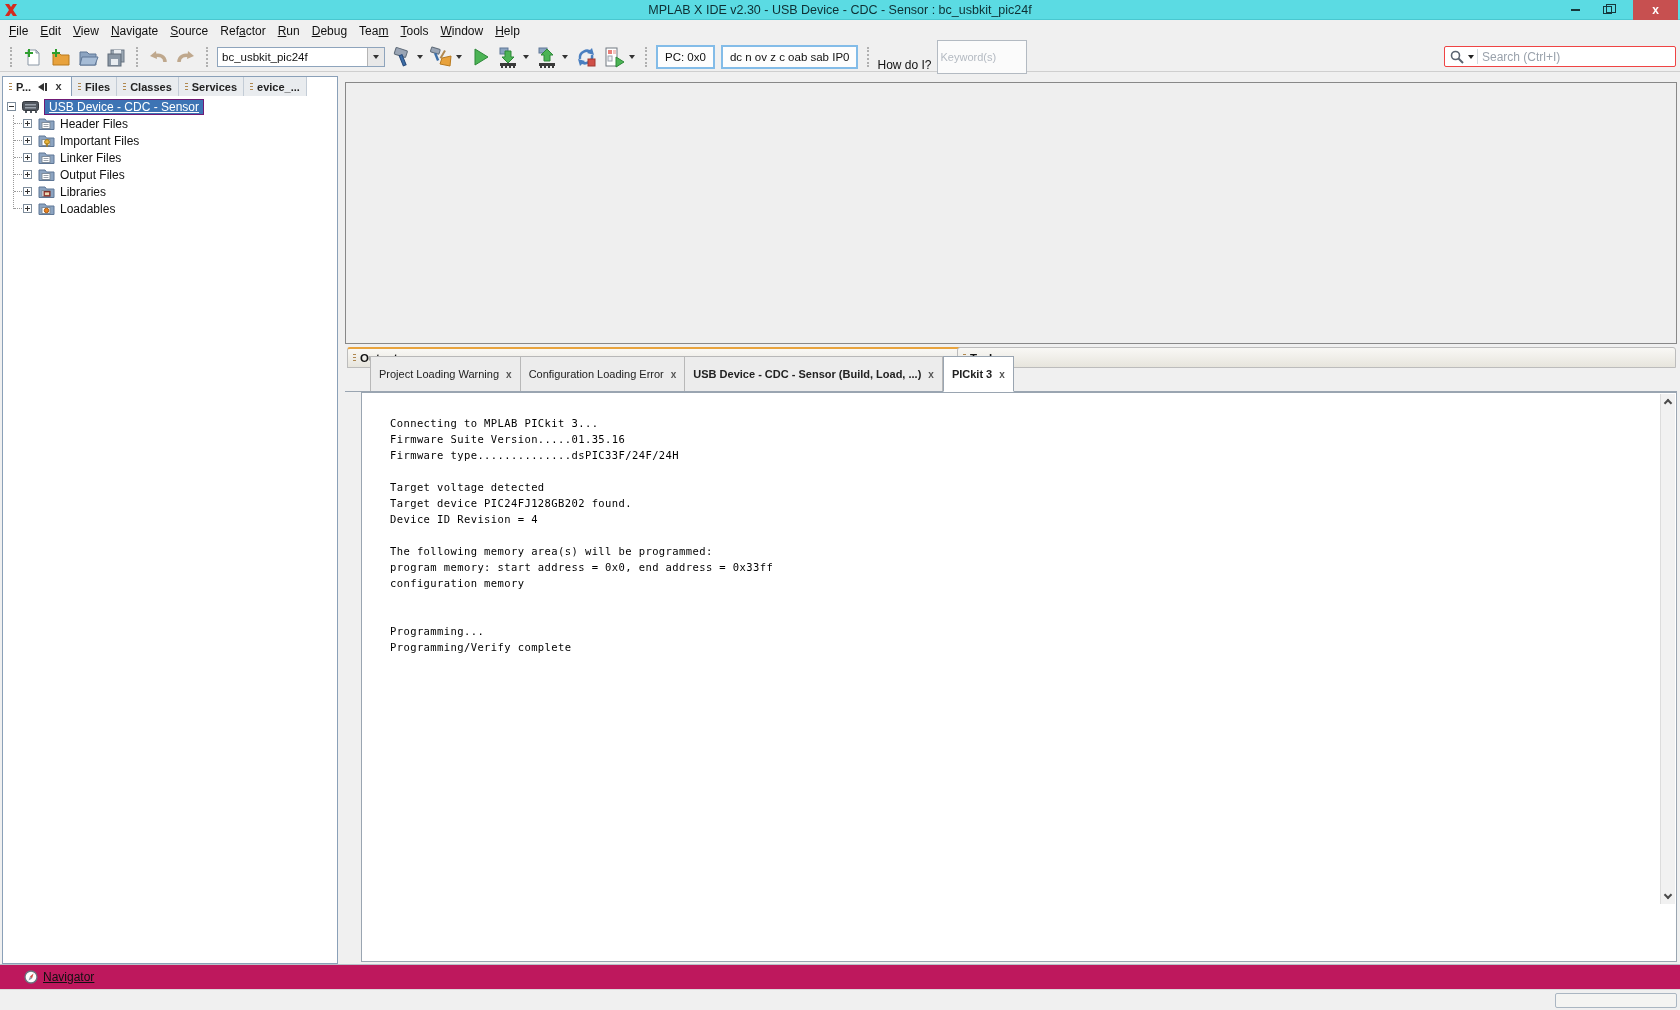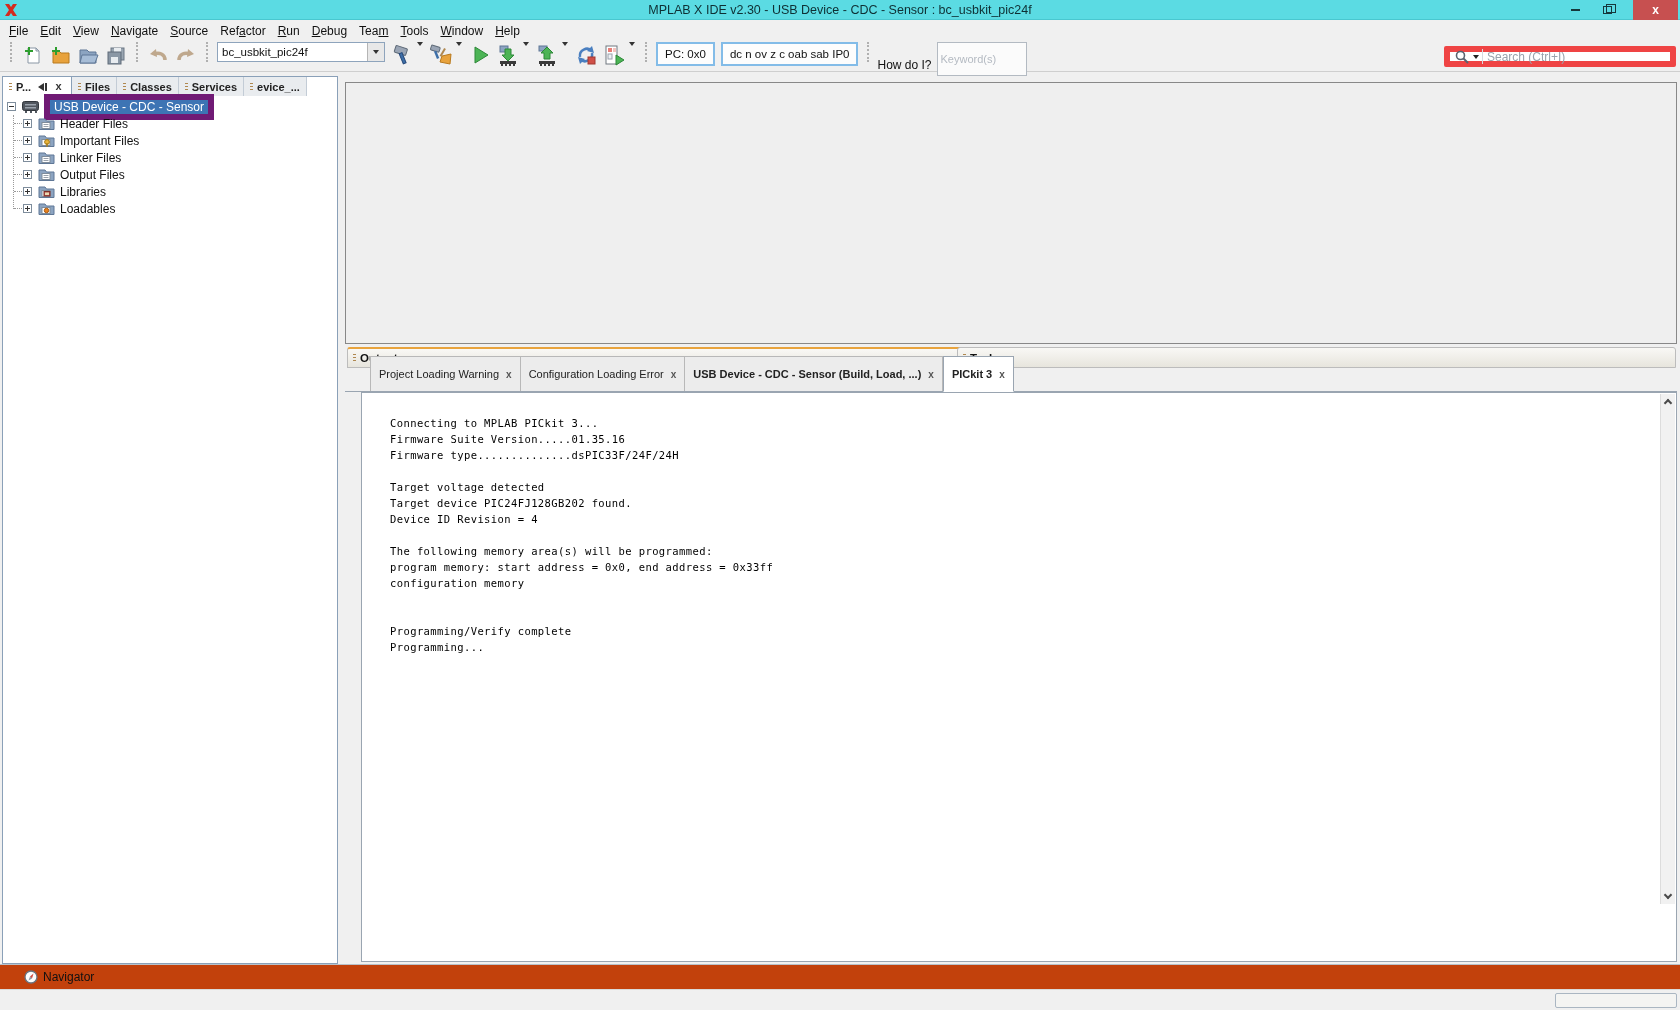--- a/index.html
+++ b/index.html
@@ -16,33 +16,33 @@
   .min-glyph { width:9px; height:0; border-bottom:2px solid #16383c; }
   .max-glyph { width:9px; height:8px; border:1px solid #16383c; position:relative; background:transparent; }
   .max-glyph::before { content:""; position:absolute; left:2px; top:-3px; width:8px; height:7px; border:1px solid #16383c; }
 
   
   .menubar { position:absolute; left:0; top:21px; width:1680px; height:21px; background:#f0f0f0; display:flex; align-items:center; padding-left:3px; }
   .menu-item { padding:0 6px; height:21px; line-height:21px; cursor:default; white-space:nowrap; }
   .mn-key { text-decoration:underline; }
 
   
-  .toolbar { position:absolute; left:0; top:42px; width:1680px; height:30px; background:#f0f0f0; border-bottom:1px solid #cfcfcf; display:flex; align-items:flex-start; padding-left:4px; }
+  .toolbar { position:absolute; left:0; top:42px; width:1680px; height:30px; background:#f0f0f0; border-bottom:1px solid #cfcfcf; display:flex; align-items:center; padding-left:4px; }
   .tsep { width:0; height:20px; border-left:2px dotted #b0b0b0; margin:0 6px; }
   .tbtn { width:26px; height:26px; display:flex; align-items:center; justify-content:center; margin:0 1px; }
   .dd { width:0; height:0; border-left:3px solid transparent; border-right:3px solid transparent; border-top:4px solid #333; margin:0 4px 0 1px; }
   .combo { width:168px; height:20px; background:#fff; border:1px solid #8ea4bc; display:flex; align-items:stretch; margin:0 3px; }
   .combo-text { flex:1; font-size:11.5px; line-height:18px; padding-left:4px; overflow:hidden; white-space:nowrap; }
   .combo-btn { width:17px; background:#e8e8e8; border-left:1px solid #b5b5b5; display:flex; align-items:center; justify-content:center; }
   .combo-btn .dd { margin:0; }
   .statusbox { height:24px; border:2px solid #83bce8; background:#fdfdfd; display:flex; align-items:center; padding:0 7px; font-size:11.5px; white-space:nowrap; margin:0 3px; }
   .howdoi { font-size:12px; margin:16px 5px 0 2px; white-space:nowrap; }
   .kwinput { width:90px; height:17px; border:1px solid #b3bac2; background:#fbfbfb; font-family:"Liberation Sans",sans-serif; font-size:11px; padding:16px 3px; color:#333; }
   .kwinput::placeholder { color:#b4bac2; }
-  .searchwrap { position:absolute; right:4px; top:46px; width:232px; height:21px; background:#fff; border:6px solid #ef4444; border-radius:2px; display:flex; align-items:center; }
+  .searchwrap { position:absolute; right:4px; top:46px; width:232px; height:21px; background:#fff; border:1px solid #ef4444; border-radius:2px; display:flex; align-items:center; }
   .search-dd { width:0;height:0;border-left:3px solid transparent;border-right:3px solid transparent;border-top:4px solid #222; margin:0 3px; }
   .search-div { width:0; height:15px; border-left:1px solid #d7dbe0; }
   .searchinput { flex:1; border:none; outline:none; font-family:"Liberation Sans",sans-serif; font-size:12px; padding:0 4px; color:#333; background:transparent; }
   .searchinput::placeholder { color:#9aa2ac; }
 
   
   .leftdock { position:absolute; left:2px; top:76px; width:336px; height:888px; background:#fff; border:1px solid #8aa0b8; }
   .ldtabs { height:19px; display:flex; align-items:stretch; background:#fff; font-size:11px; font-weight:bold; }
   .ldtab { display:flex; align-items:center; padding:0 6px; border-right:1px solid #c3ccd6; background:#e9ecef; color:#222; white-space:nowrap; overflow:hidden; }
   .ldtab.active { background:#fff; border-right:1px solid #8aa0b8; }
@@ -52,21 +52,21 @@
 
   .tree { position:relative; padding-top:2px; font-size:12px; }
   .tree-guide { position:absolute; left:10px; top:19px; height:94px; border-left:1px dotted #9a9a9a; }
   .trow { height:17px; display:flex; align-items:center; position:relative; }
   .trow.child { padding-left:20px; }
   .trow.child::before { content:""; position:absolute; left:11px; top:8px; width:10px; border-top:1px dotted #9a9a9a; }
   .expander { width:9px; height:9px; background:#fff; border:1px solid #7e8d9c; position:relative; flex:none; margin-right:6px; }
   .expander::before { content:""; position:absolute; left:1px; top:3px; width:5px; height:1px; background:#333; }
   .expander.plus::after { content:""; position:absolute; left:3px; top:1px; width:1px; height:5px; background:#333; }
   .ticon { flex:none; margin-right:5px; display:flex; }
-  .sel-label { background:#3d74b4; color:#fff; border:6px solid #701a75; padding:0 4px; line-height:14px; }
+  .sel-label { background:#3d74b4; color:#fff; border:1px solid #701a75; padding:0 4px; line-height:14px;text-decoration:underline; }
   .tlabel { color:#111; }
 
   
   .editor { position:absolute; left:345px; top:82px; width:1332px; height:262px; background:#efefef; border:1px solid #888; }
 
   
   .bottomdock { position:absolute; left:345px; top:347px; width:1332px; height:617px; }
   .winhdr { position:absolute; top:0; height:21px; border:1px solid #bcbcbc; border-radius:3px 3px 0 0; background:linear-gradient(#f9f8f5,#e7e5dd); display:flex; align-items:center; font-size:11.5px; font-weight:bold; color:#111; }
   .outhdr { left:2px; width:668px; border-top:2px solid #e8a33d; }
   .taskhdr { left:612px; width:719px; }
@@ -85,21 +85,21 @@
 
   .console { position:absolute; left:16px; top:45px; width:1316px; height:570px; background:#fff; border:1px solid #9aa5b1; overflow:hidden; }
   .console-text { padding:24px 0 0 28px; font-family:"DejaVu Sans Mono",monospace; font-size:10.5px; letter-spacing:0.4px; color:#000; }
   .cline { height:16px; white-space:pre; }
   .vscroll { position:absolute; right:1px; top:1px; width:15px; height:510px; background:#f1f1f1; border-left:1px solid #dcdcdc; }
   .chev { position:absolute; left:4px; width:6px; height:6px; border-left:2px solid #4a4a4a; border-top:2px solid #4a4a4a; }
   .chev.up { top:6px; transform:rotate(45deg); }
   .chev.down { bottom:6px; transform:rotate(225deg); }
 
   
-  .navstrip { position:absolute; left:0; top:964px; width:1680px; height:25px; background:#c2410c; border-top:1px solid #b9c1c9; display:flex; align-items:center; padding-left:24px; gap:5px; font-size:12px; }
+  .navstrip { position:absolute; left:0; top:964px; width:1680px; height:25px; background:#be185d; border-top:1px solid #b9c1c9; display:flex; align-items:center; padding-left:24px; gap:5px; font-size:12px;text-decoration:underline; }
   .statusstrip { position:absolute; left:0; top:989px; width:1680px; height:21px; background:#f0f0f0; border-top:1px solid #dadada; }
   .status-rightbox { position:absolute; right:3px; top:3px; width:122px; height:15px; background:#f4f4f2; border:1px solid #aab6c2; border-radius:2px; }
 </style>
 </head>
 <body>
 
 <div class="titlebar">
   <span class="app-logo">
     <svg width="14" height="14" viewBox="0 0 14 14">
         <path d="M1 1 L5 1 L13 13 L9 13 Z" fill="#d42b1e"></path>
@@ -436,22 +436,22 @@
       <div class="cline"></div>
       <div class="cline">Target voltage detected</div>
       <div class="cline">Target device PIC24FJ128GB202 found.</div>
       <div class="cline">Device ID Revision = 4</div>
       <div class="cline"></div>
       <div class="cline">The following memory area(s) will be programmed:</div>
       <div class="cline">program memory: start address = 0x0, end address = 0x33ff</div>
       <div class="cline">configuration memory</div>
       <div class="cline"></div>
       <div class="cline"></div>
+      <div class="cline">Programming...</div>
       <div class="cline">Programming/Verify complete</div>
-      <div class="cline">Programming...</div>
     </div>
     <div class="vscroll">
       <span class="chev up"></span>
       <span class="chev down"></span>
     </div>
   </div>
 </div>
 
 <div class="navstrip">
   <svg width="14" height="14" viewBox="0 0 14 14">

